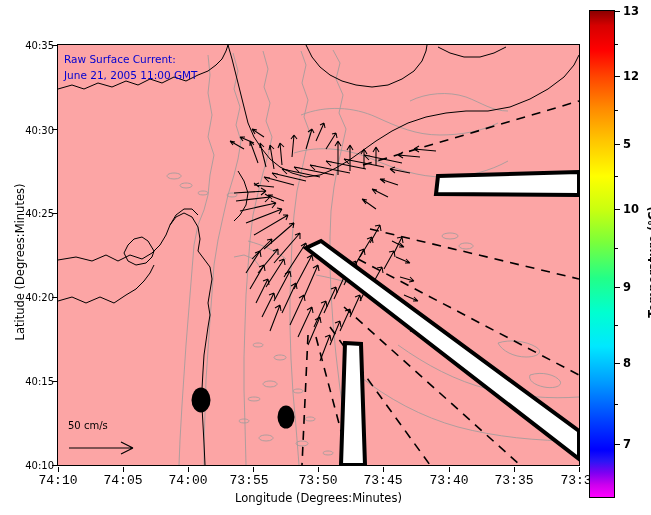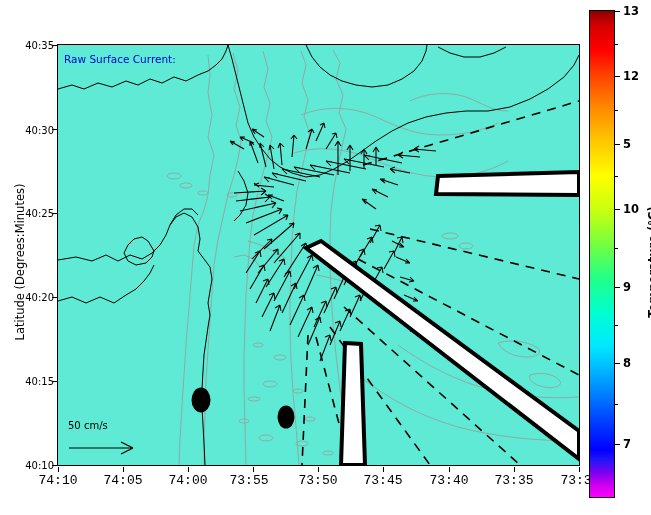--- a/index.html
+++ b/index.html
@@ -6,21 +6,21 @@
   body{width:651px;height:515px;overflow:hidden;
        font-family:"DejaVu Sans","Liberation Sans",sans-serif;}
   #root{position:relative;width:651px;height:515px;background:#ffffff;}
 
   .ttl{position:absolute;left:0;top:19px;width:600px;text-align:center;
        color:#0000d0;font-weight:bold;font-size:13px;letter-spacing:.1px;
        white-space:nowrap;}
 
   
   #plot{position:absolute;left:57px;top:44px;width:523px;height:422px;
-        border:1px solid #000;box-sizing:border-box;overflow:hidden;background:#5eead4;}
+        border:1px solid #000;box-sizing:border-box;overflow:hidden;background:#fca5a5;}
   #svgmap{position:absolute;left:0;top:0;}
 
   .annot{position:absolute;color:#0000d0;font-size:10.5px;white-space:nowrap;}
   .annot.l1{left:6px;top:8px;}
   .annot.l2{left:6px;top:24px;}
 
   
   #scalebox{position:absolute;left:3px;bottom:1px;width:108px;height:44px;}
   #scalelbl{position:absolute;left:7px;top:0px;font-size:10px;color:#000;white-space:nowrap;}
 
@@ -238,20 +238,21 @@
         <polygon points="287,298 303,299 307,420 283,420"></polygon>
       </g>
 
       <g fill="#000000">
         <ellipse cx="143" cy="355" rx="9.5" ry="12.5"></ellipse>
         <ellipse cx="228" cy="372" rx="8.5" ry="11.5"></ellipse>
       </g>
     </svg>
 
     <div class="annot l1">Raw Surface Current:</div>
+    <div class="annot l2">June 21, 2005 11:00 GMT</div>
 
     <div id="scalebox">
       <div id="scalelbl">50 cm/s</div>
       <svg width="108" height="44" style="position:absolute;left:0;top:0">
         <path d="M8,28 L72,28 M72,28 L60,22 M72,28 L60,34" stroke="#000" stroke-width="1.2" fill="none"></path>
       </svg>
     </div>
   </div>
 
   <div class="xtk" style="left:58px"></div>
@@ -281,20 +282,21 @@
   <div class="ytk" style="top:381px"></div>
   <div class="ytk" style="top:465px"></div>
 
   <div class="ylb" style="top:45px">40:35</div>
   <div class="ylb" style="top:130px">40:30</div>
   <div class="ylb" style="top:213px">40:25</div>
   <div class="ylb" style="top:297px">40:20</div>
   <div class="ylb" style="top:381px">40:15</div>
   <div class="ylb" style="top:465px">40:10</div>
 
+  <div class="xaxlbl">Longitude (Degrees:Minutes)</div>
   <div class="yaxlbl">Latitude (Degrees:Minutes)</div>
 
   <div id="cbar"></div>
 
   <div class="cbtk" style="top:11px"></div>
   <div class="cbtk" style="top:76px"></div>
   <div class="cbtk" style="top:144px"></div>
   <div class="cbtk" style="top:209px"></div>
   <div class="cbtk" style="top:287px"></div>
   <div class="cbtk" style="top:363px"></div>

